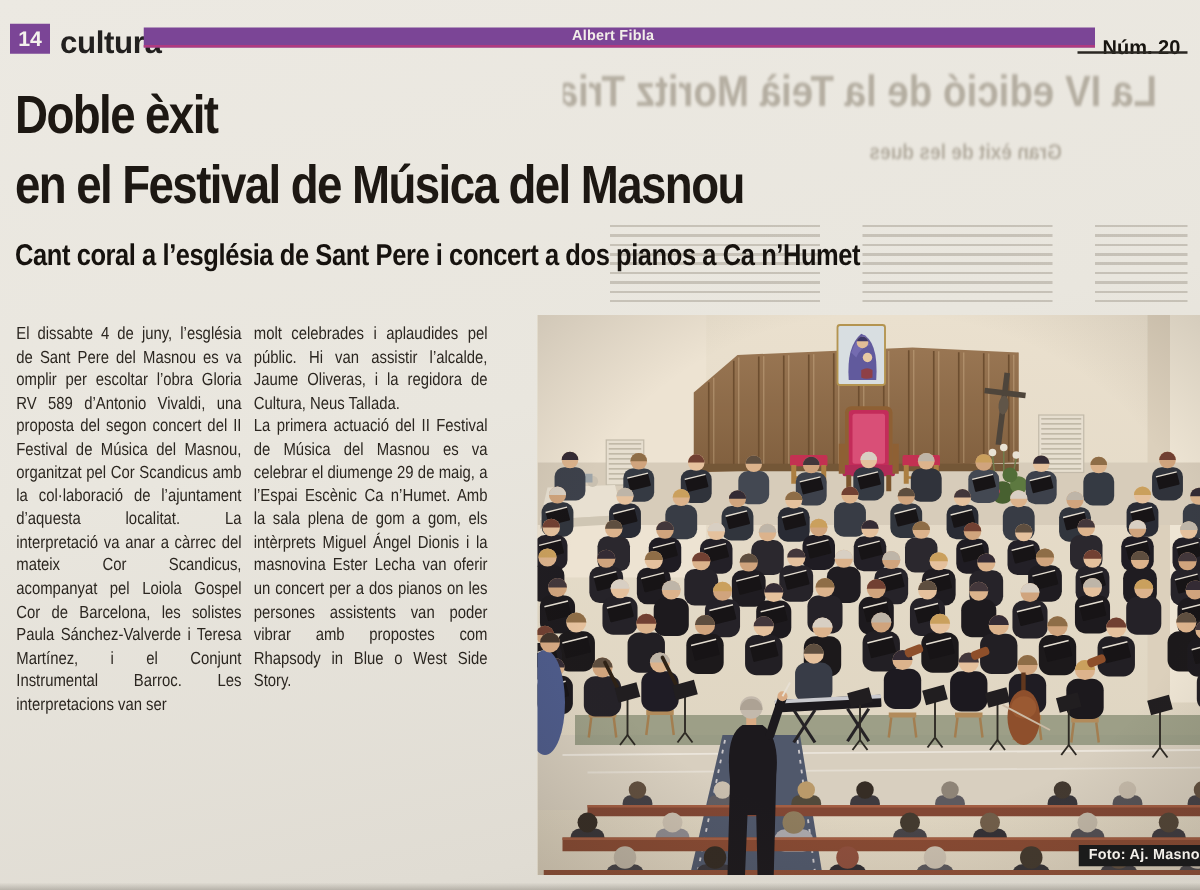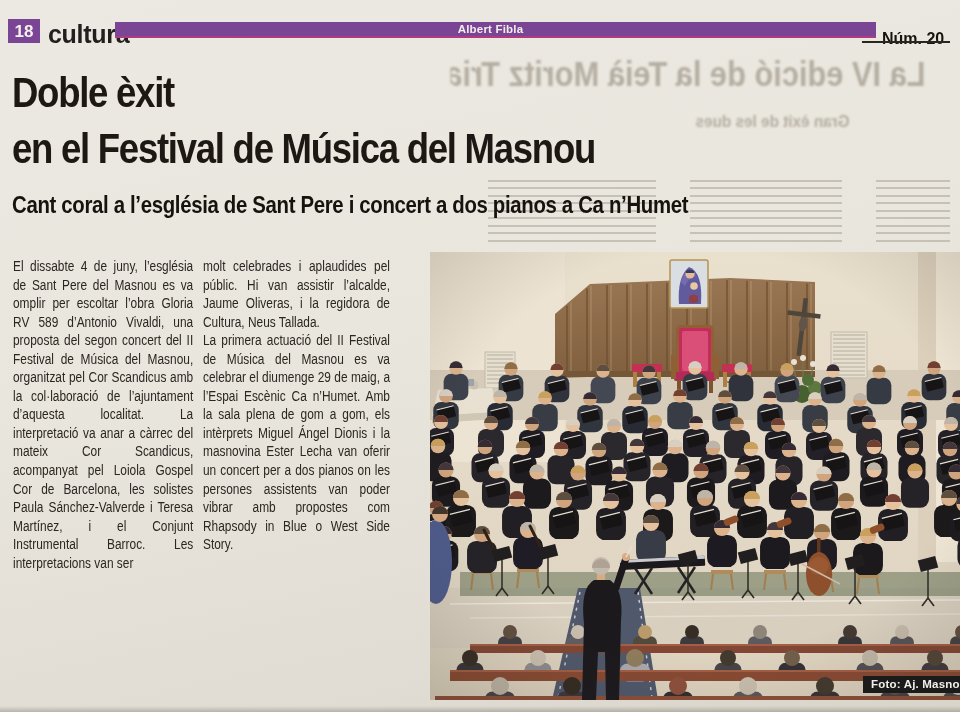--- a/index.html
+++ b/index.html
@@ -44,21 +44,21 @@
   #photo svg{display:block;width:550px;height:448px;}
   #credit{right:5px;bottom:7px;background:#1b1b1b;color:#f2efe9;font-size:11.5px;
           font-weight:bold;padding:2px 8px 3px;letter-spacing:.2px;}
   #bottomshade{left:0;bottom:0;width:960px;height:6px;background:linear-gradient(rgba(0,0,0,0),rgba(60,55,45,.25));}
 </style>
 </head>
 <body>
 
 <div id="page">
 
-  <div id="pnum" class="abs">18</div>
+  <div id="pnum" class="abs">14</div>
   <div id="section" class="abs">cultura</div>
   <div id="bar" class="abs"></div>
   <div id="author" class="abs">Albert Fibla</div>
   <div id="issue" class="abs">Núm. 20</div>
   <div id="issueline" class="abs"></div>
 
   <div id="bleedhead" class="abs bleed">La IV edició de la Teià Moritz Trial</div>
   <div id="bleedsub" class="abs bleed">Gran èxit de les dues</div>
   <div class="abs stripes bleedcol" style="left:488px;width:168px;"></div>
   <div class="abs stripes bleedcol" style="left:690px;width:152px;"></div>

